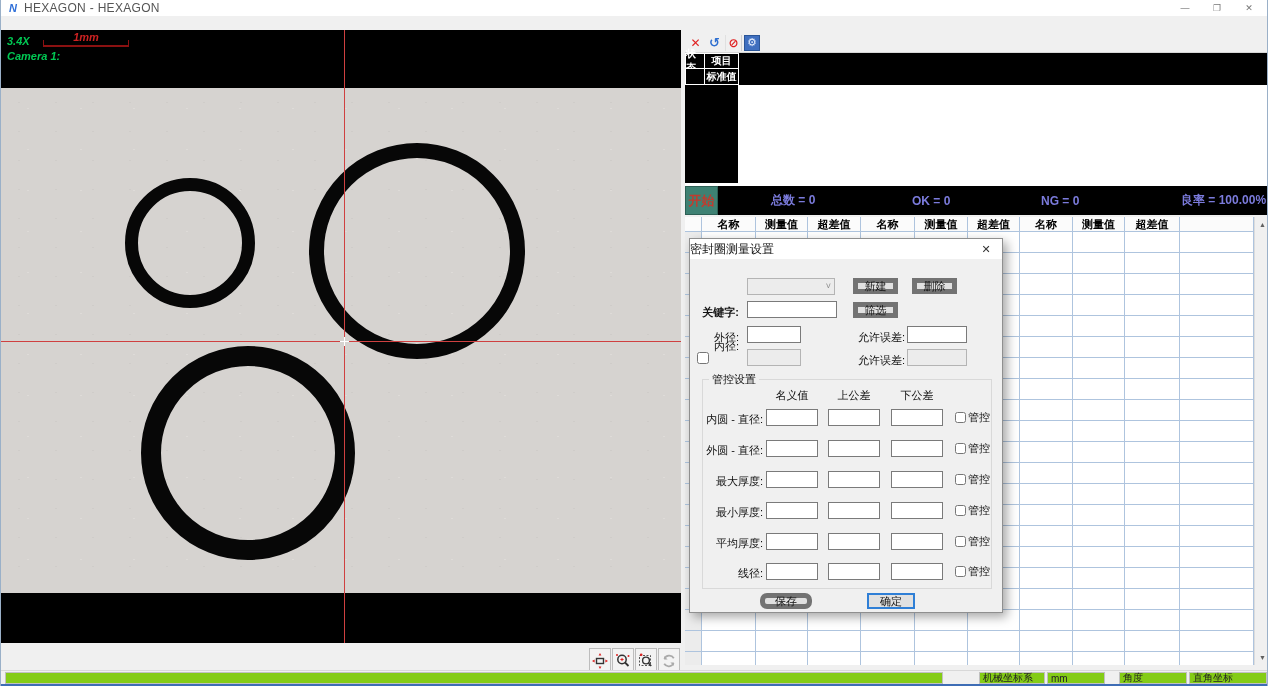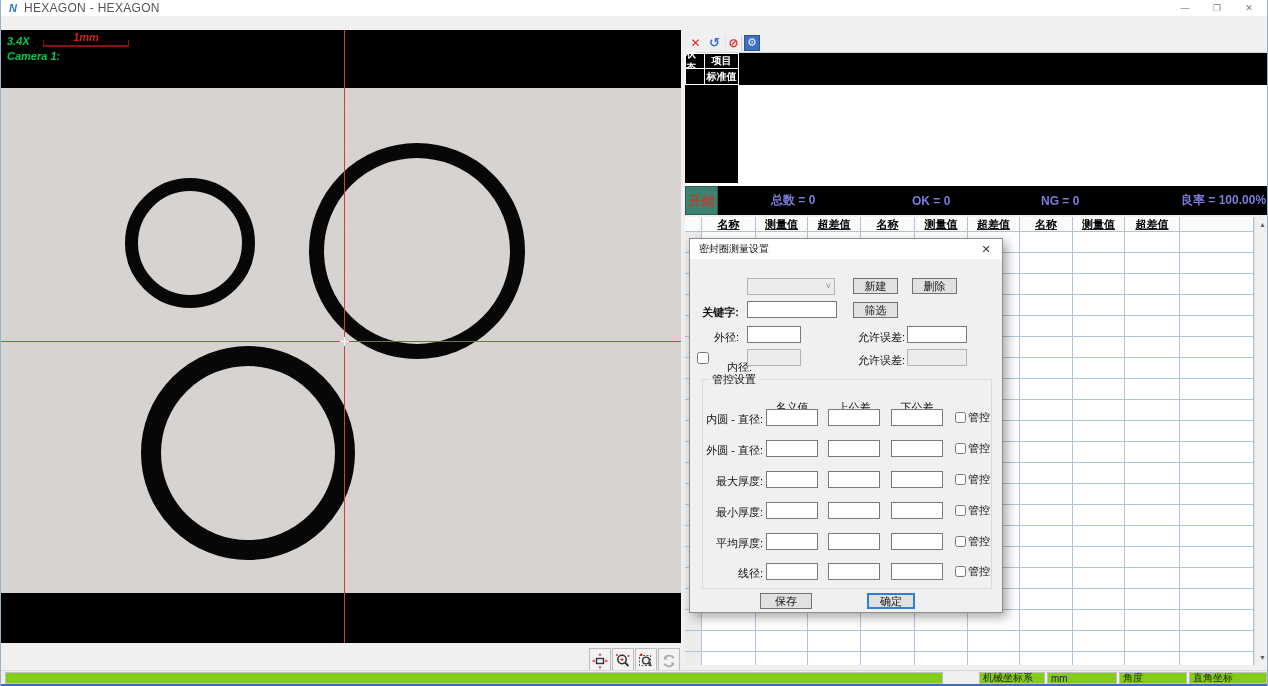--- a/index.html
+++ b/index.html
@@ -68,49 +68,49 @@
 
   
   .runbar { left:684px; top:186px; width:584px; height:29px; background:#000; }
   .start-btn { position:absolute; left:0; top:0; width:33px; height:29px; background:var(--start-teal);
     color:var(--start-text); font-weight:bold; font-size:13px; display:flex; align-items:center; justify-content:center; border:1px solid #2c5f54;}
   .stat { position:absolute; top:0; height:29px; display:flex; align-items:center; color:var(--stat-text); font-weight:bold; font-size:12px; }
 
   
   .results { left:684px; top:217px; width:569px; height:448px; background:#fff; overflow:hidden; }
   .thead, .trow { display:grid; grid-template-columns:17px 54px 52px 53px 54px 53px 52px 53px 52px 55px 74px; }
-  .thead { height:15px;text-decoration:underline; }
+  .thead { height:15px; }
   .hcell { font-weight:bold; color:#000; font-size:11px; text-align:center; line-height:15px;
     border-right:1px solid var(--grid-blue); border-bottom:1px solid var(--grid-blue); background:#fbfbfb; overflow:hidden;}
   .trow { height:21px; }
   .tcell { border-right:1px solid var(--grid-blue); border-bottom:1px solid var(--grid-blue); }
   .tcell.rowhead { background:#ececec; }
   .vscroll { left:1253px; top:217px; width:15px; height:448px; background:#f0f0f0; border-left:1px solid #dcdcdc; }
   .varrow { position:absolute; left:0; width:15px; height:15px; display:flex; align-items:center; justify-content:center;
     font-size:7px; color:#606060; }
 
   
   .dialog { left:688px; top:238px; width:314px; height:375px; background:#f0f0f0; border:1px solid #8f8f8f;
     box-shadow:4px 4px 10px rgba(0,0,0,.35); z-index:10; }
   .dlg-title { position:absolute; left:0; top:0; width:100%; height:20px; background:#fff; display:flex; align-items:center; }
-  .dlg-title-text { margin-left:9px; font-size:10px; color:#111; }
+  .dlg-title-text { font-size:12px; color:#111; }
   .dlg-close { position:absolute; right:8px; top:2px; width:16px; height:16px; display:flex; align-items:center; justify-content:center; color:#333; font-size:11px; }
   .lbl { position:absolute; text-align:right; font-size:11px; color:#111; }
   .tinput { position:absolute; height:17px; border:1px solid #7a7a7a; background:#fff; font-size:11px; padding:0 2px;
     font-family:"Liberation Sans","DejaVu Sans",sans-serif; }
   .tinput:disabled { background:#ececec; border-color:#b4b4b4; }
   .combo { position:absolute; height:17px; background:#ececec; border:1px solid #b4b4b4; }
   .combo .arrow { position:absolute; right:3px; top:2px; color:#8a8a8a; font-size:9px; }
-  .btn { position:absolute; height:16px; background:#e1e1e1; border:1px solid #737373; font-size:11px; color:#111;
+  .btn { position:absolute; height:16px; background:#e1e1e1; border:5px solid #737373; font-size:11px; color:#111;
     display:flex; align-items:center; justify-content:center; font-family:"Liberation Sans","DejaVu Sans",sans-serif; }
   .btn.primary { border:2px solid #2f7fd6; }
   .cb { position:absolute; width:12px; height:12px; accent-color:#555; }
   .groupbox { position:absolute; left:12px; top:140px; width:290px; height:210px; border:1px solid #d9d9d9; }
   .gb-legend { position:absolute; left:6px; top:-8px; background:#f0f0f0; padding:0 3px; font-size:11px; color:#111; }
-  .gb-colhead { position:absolute; top:8px; width:52px; text-align:center; font-size:11px; color:#111;margin-top:12px; }
+  .gb-colhead { position:absolute; top:8px; width:52px; text-align:center; font-size:11px; color:#111; }
   .gb-label { position:absolute; text-align:right; font-size:11px; color:#111; width:60px; }
   .gb-input { position:absolute; width:52px; height:17px; border:1px solid #7a7a7a; background:#fff; }
   .gb-ctl { position:absolute; display:flex; align-items:center; font-size:11px; color:#111; }
   .gb-ctl input { width:11px; height:11px; margin-right:2px; }
 
   
   .statusbar { left:0; top:670px; width:1268px; height:14px; background:#f0f0f0; border-top:1px solid #d8d8d8; }
   .sb-seg { position:absolute; top:1px; height:12px; border:1px solid #c0c0c0; background:#84cc16;
     font-size:10px; color:#222; padding-left:3px; display:flex; align-items:center; }
   .frame-bottom { left:0; top:684px; width:1268px; height:2px; background:var(--frame-blue); }
@@ -522,21 +522,21 @@
     <span class="lbl" style="left:0; top:66px; width:49px;font-weight:bold;">关键字:</span>
     <input class="tinput" style="left: 57px; top: 62px; width: 90px;">
     <button class="btn" style="left:163px; top:63px; width:45px;">筛选</button>
 
     <span class="lbl" style="left:0; top:91px; width:49px;">外径:</span>
     <input class="tinput" style="left: 57px; top: 87px; width: 54px;">
     <span class="lbl" style="left:155px; top:91px; width:60px;">允许误差:</span>
     <input class="tinput" style="left: 217px; top: 87px; width: 60px;">
 
     <input type="checkbox" class="cb" style="left: 7px; top: 113px;">
-    <span class="lbl" style="left:20px; top:121px; width:29px;margin-left:13px;">内径:</span>
+    <span class="lbl" style="left:20px; top:100px; width:29px;">内径:</span>
     <input class="tinput" disabled="" style="left: 57px; top: 110px; width: 54px;">
     <span class="lbl" style="left:155px; top:114px; width:60px;">允许误差:</span>
     <input class="tinput" disabled="" style="left: 217px; top: 110px; width: 60px;">
 
     <div class="groupbox">
       <span class="gb-legend">管控设置</span>
       <span class="gb-colhead" style="left:63px;">名义值</span>
       <span class="gb-colhead" style="left:125px;">上公差</span>
       <span class="gb-colhead" style="left:188px;">下公差</span>
 
@@ -588,26 +588,26 @@
       <span class="gb-label" style="left:0; top:186px;">线径:</span>
       <input class="tinput gb-input" style="left: 63px; top: 183px;">
       <input class="tinput gb-input" style="left: 125px; top: 183px;">
       <input class="tinput gb-input" style="left: 188px; top: 183px;">
       <label class="gb-ctl" style="left:252px; top:184px;">
           <input type="checkbox" style="">
           <span>管控</span>
         </label>
     </div>
 
-    <button class="btn" style="left:70px; top:354px; width:52px;">保存</button>
+    <button class="btn" style="left:70px; top:354px; width:52px;border-radius:7px;">保存</button>
     <button class="btn primary" style="left:177px; top:354px; width:48px;">确定</button>
   </div>
 
   <div class="abs statusbar">
     <div class="sb-seg" style="left:4px; width:938px;"></div>
     <div class="sb-seg" style="left:978px; width:66px;">机械坐标系</div>
-    <div class="sb-seg" style="left:1046px; width:70px;">mm</div>
+    <div class="sb-seg" style="left:1046px; width:58px;">mm</div>
     <div class="sb-seg" style="left:1118px; width:68px;">角度</div>
     <div class="sb-seg" style="left:1188px; width:78px;">直角坐标</div>
   </div>
   <div class="abs frame-bottom"></div>
 
 </div>
 
 </body></html>

